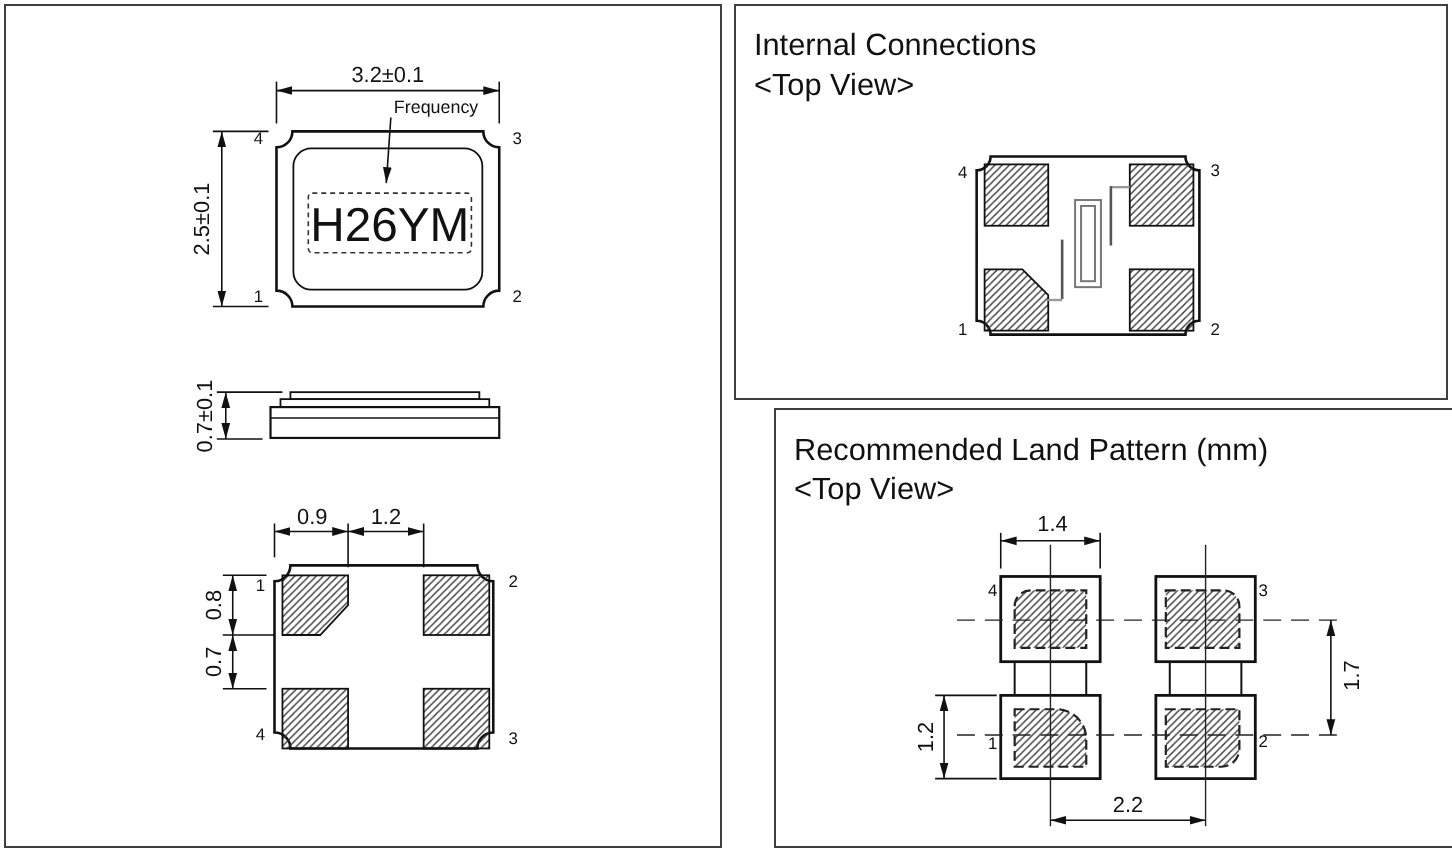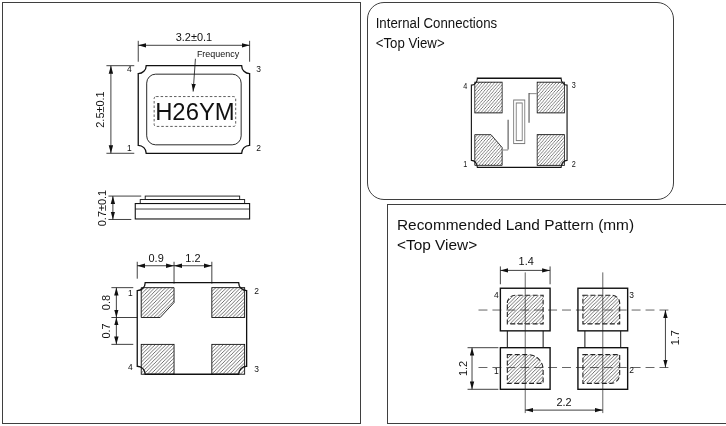--- a/index.html
+++ b/index.html
@@ -2,21 +2,21 @@
 <html><head>
 <meta charset="utf-8">
 <style>
   html,body{margin:0;padding:0;background:#fff;}
   #canvas{
     position:relative;width:726px;height:426px;background:#fff;overflow:hidden;
     font-family:"Liberation Sans",sans-serif;
   }
   .panel{position:absolute;border:1.5px solid #3f3f3f;background:#fff;box-sizing:border-box;}
   #panel-left{left:2px;top:2px;width:359px;height:422px;}
-  #panel-ic{left:367px;top:2px;width:307px;height:198px;border-radius:17px;}
+  #panel-ic{left:367px;top:2px;width:357px;height:198px;}
   #panel-lp{left:367px;top:204px;width:357px;height:220px;margin-left:20px;}
   .panel svg{display:block;width:100%;height:100%;}
   svg text{fill:#111;font-family:"Liberation Sans",sans-serif;}
   .line{stroke:#111;stroke-width:0.8;fill:none;}
   .thick{stroke:#111;stroke-width:1.3;fill:#fff;}
   .pad{stroke:#111;stroke-width:0.9;}
   .title{font-size:15.5px;}
   .dimtxt{font-size:11px;}
   .pintxt{font-size:8.5px;}
 </style>

